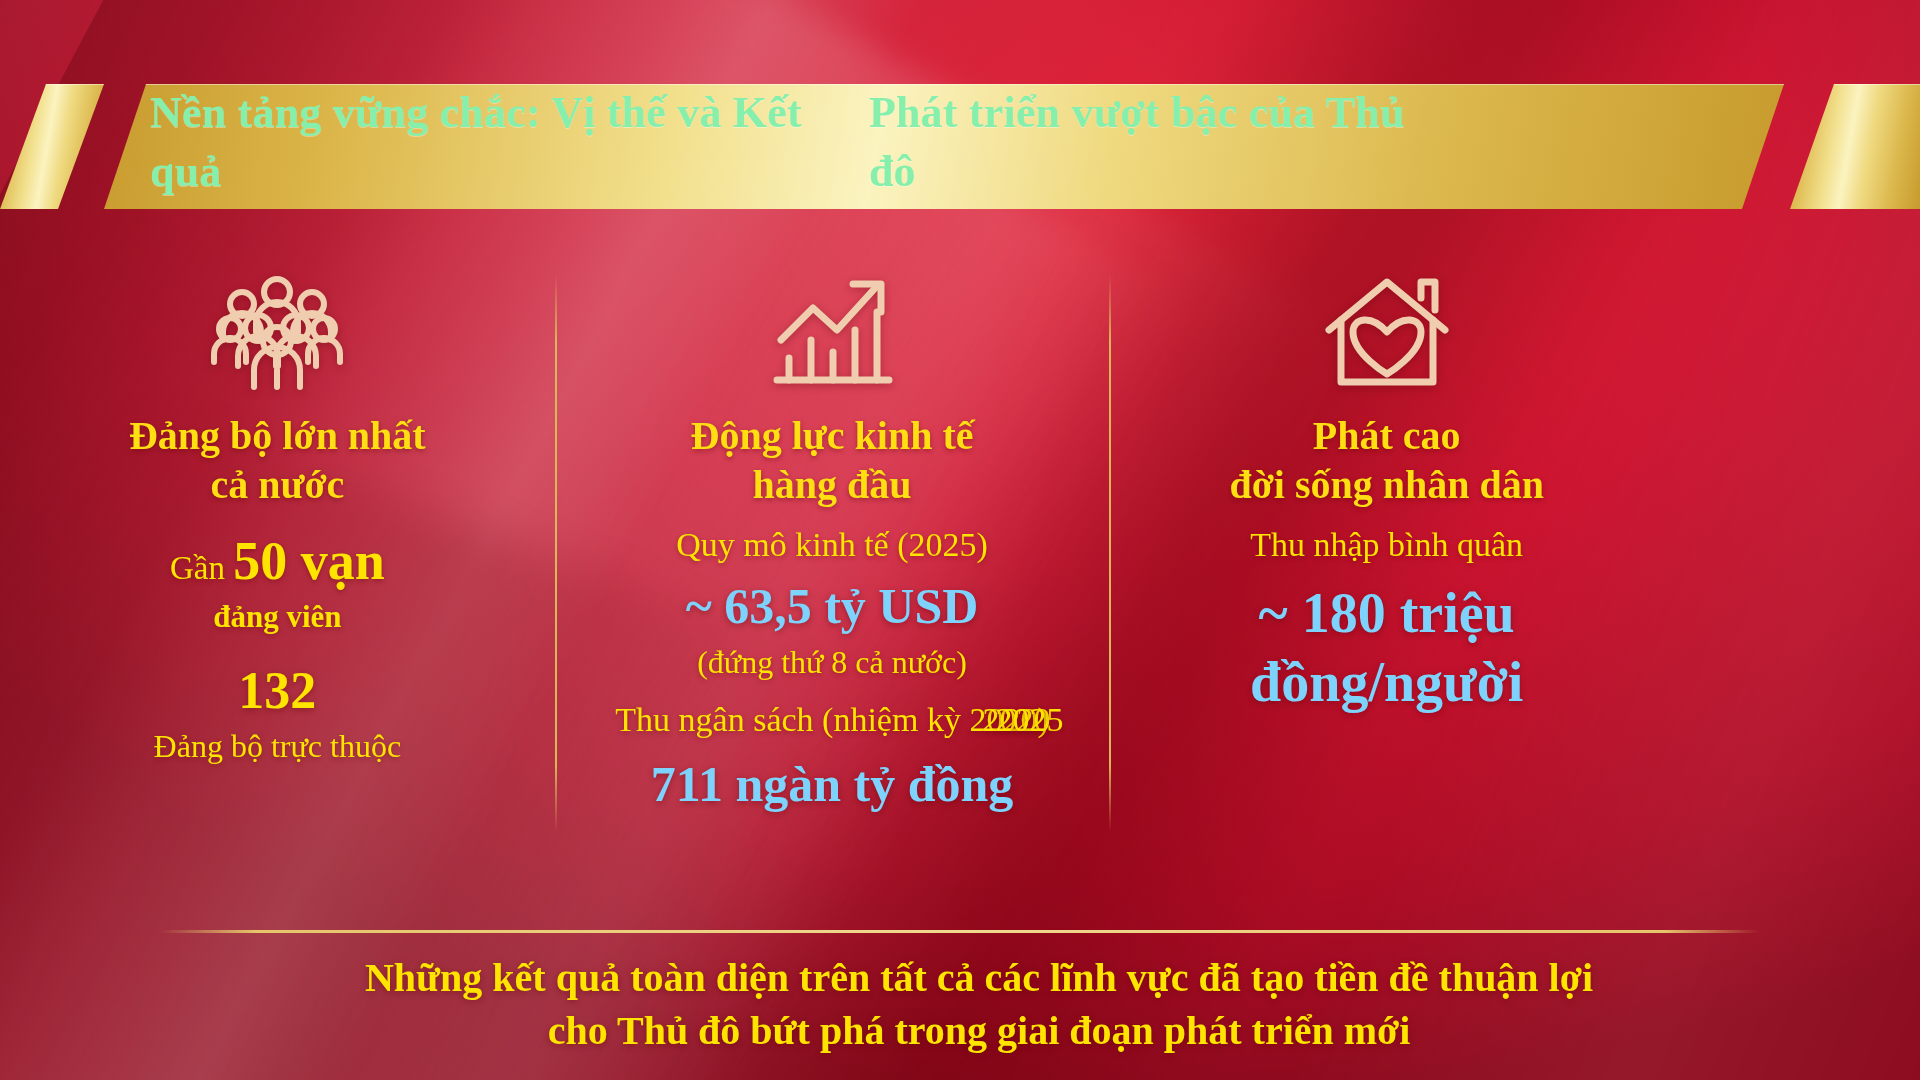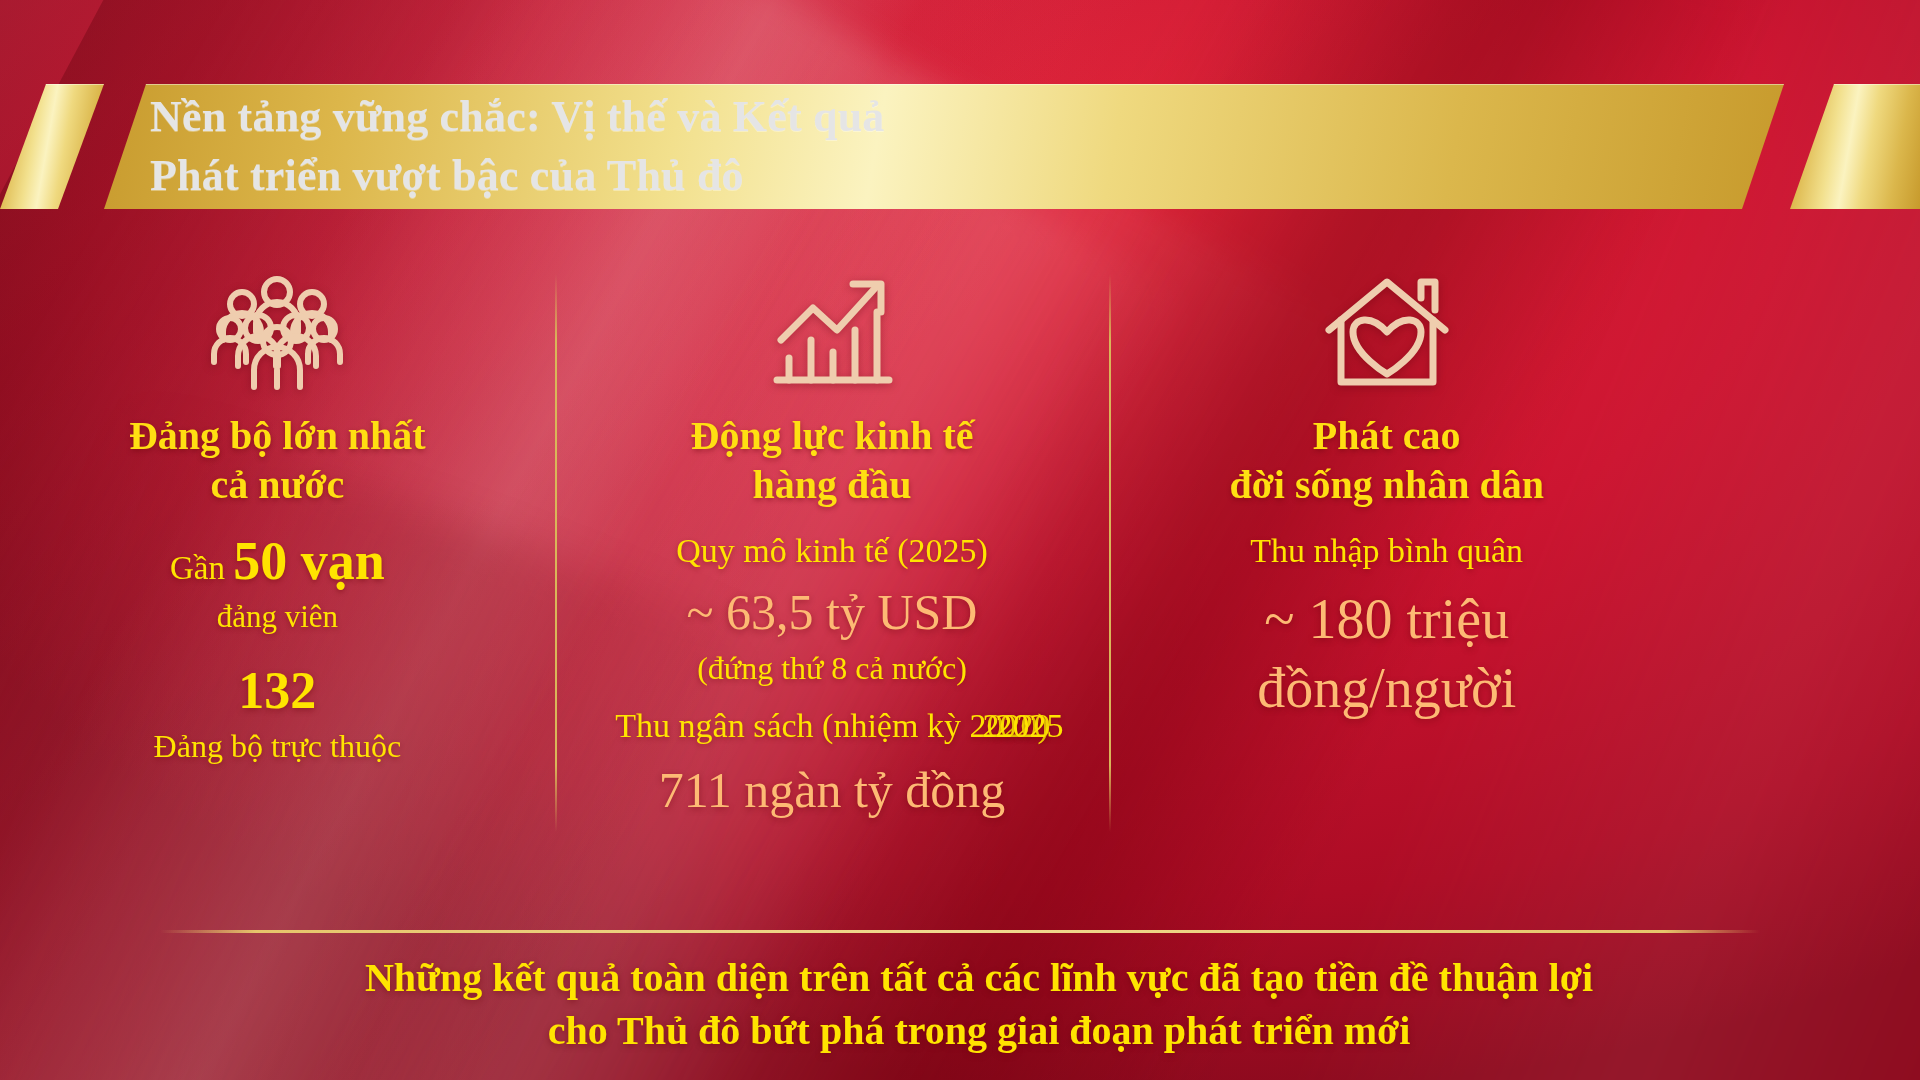--- a/index.html
+++ b/index.html
@@ -59,53 +59,53 @@
         background:linear-gradient(100deg,#c89b2e 0%,#dcb64a 14%,#f2e08d 34%,#fbf3c0 46%,#efd97f 60%,#dbb74c 80%,#c79a2c 100%);
         box-shadow:0 1px 0 rgba(255,255,255,.45) inset;}
   .band.left-chip{left:0px;width:104px;
         clip-path:polygon(46px 0, 104px 0, 58px 125px, 0 125px);}
   .band.main{left:104px;width:1680px;
         clip-path:polygon(42px 0, 1680px 0, 1638px 125px, 0 125px);}
   .band.right-chip{left:1790px;width:130px;
         clip-path:polygon(44px 0, 130px 0, 130px 125px, 0px 125px);}
   #banner-text{
     position:absolute;left:150px;top:84px;width:1300px;height:125px;
-    display:flex;flex-direction:column;justify-content:center;
-    color:#e5e5e5;font-weight:bold;font-size:44px;line-height:1.34;
+    display:flex;flex-direction:row;justify-content:center;
+    color:#86efac;font-weight:bold;font-size:44px;line-height:1.34;
     letter-spacing:.2px;text-shadow:0 1px 0 rgba(255,255,255,.35);
   }
 
   
   #columns{position:absolute;left:0;top:232px;width:1664px;height:690px;display:flex;}
   .col{position:relative;flex:1;display:flex;flex-direction:column;align-items:center;}
   .col + .col::before{
     content:"";position:absolute;left:0;top:42px;width:2px;height:558px;
     background:linear-gradient(180deg,rgba(223,184,86,0),#d9b659 12%,#d9b659 88%,rgba(223,184,86,0));
   }
   .icon-box{height:150px;display:flex;align-items:flex-end;justify-content:center;margin-top:8px;}
   .icon-box svg{display:block;filter:drop-shadow(0 2px 4px rgba(90,0,10,.35));}
 
   .heading{
     color:#ffdf12;font-weight:bold;font-size:40px;line-height:1.22;
     text-align:center;margin-top:22px;text-shadow:0 2px 5px rgba(100,0,10,.45);
   }
   .sub{
     color:#ffe400;font-size:34px;line-height:1.25;text-align:center;
-    margin-top:20px;text-shadow:0 2px 5px rgba(100,0,10,.40);
+    margin-top:14px;text-shadow:0 2px 5px rgba(100,0,10,.40);
   }
   .big{
-    color:#fdba74;font-weight:normal;font-size:50px;line-height:1.2;
+    color:#7dd3fc;font-weight:bold;font-size:50px;line-height:1.2;
     text-align:right;text-shadow:0 2px 6px rgba(100,0,10,.45);
   }
   .mixed{color:#ffe400;text-align:center;margin-top:20px;line-height:1.18;
          text-shadow:0 2px 5px rgba(100,0,10,.42);}
   .mixed .small{font-size:33px;}
   .mixed .huge{font-size:54px;font-weight:bold;}
   .tiny{color:#ffe400;font-size:31px;text-align:center;margin-top:6px;
-        text-shadow:0 2px 5px rgba(100,0,10,.40);}
+        text-shadow:0 2px 5px rgba(100,0,10,.40);font-weight:bold;}
   .num{color:#ffe400;font-weight:bold;font-size:52px;text-align:center;margin-top:26px;
        text-shadow:0 2px 6px rgba(100,0,10,.45);}
   .note{color:#ffe400;font-size:32px;text-align:center;margin-top:8px;
         text-shadow:0 2px 5px rgba(100,0,10,.40);}
 
   
   .overlap{position:relative;display:inline-block;}
   .overlap .under{visibility:hidden;}
   .overlap .lay{position:absolute;left:0;top:0;white-space:pre;}
   .overlap .lay.b{left:13px;}

